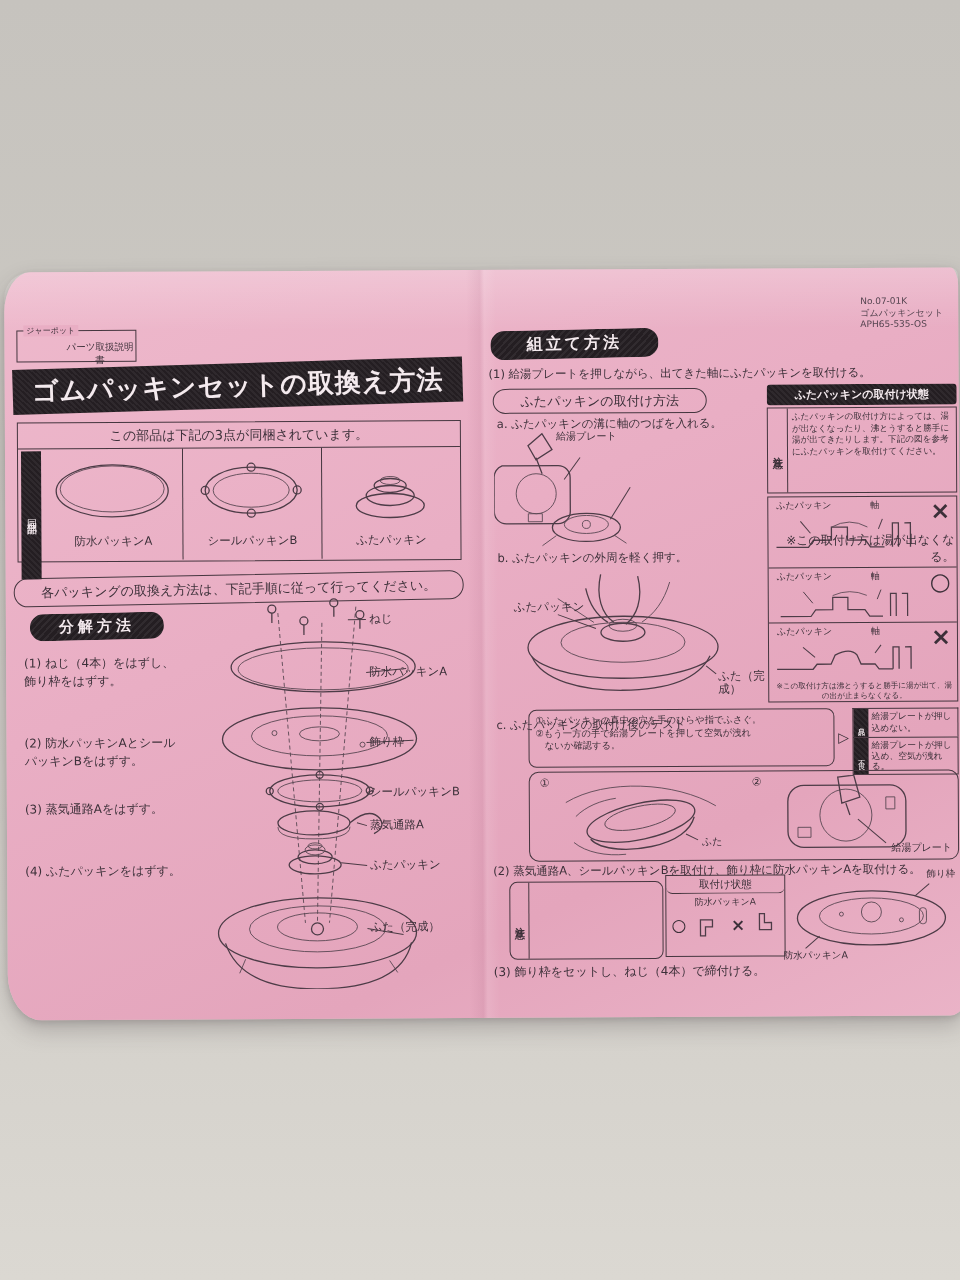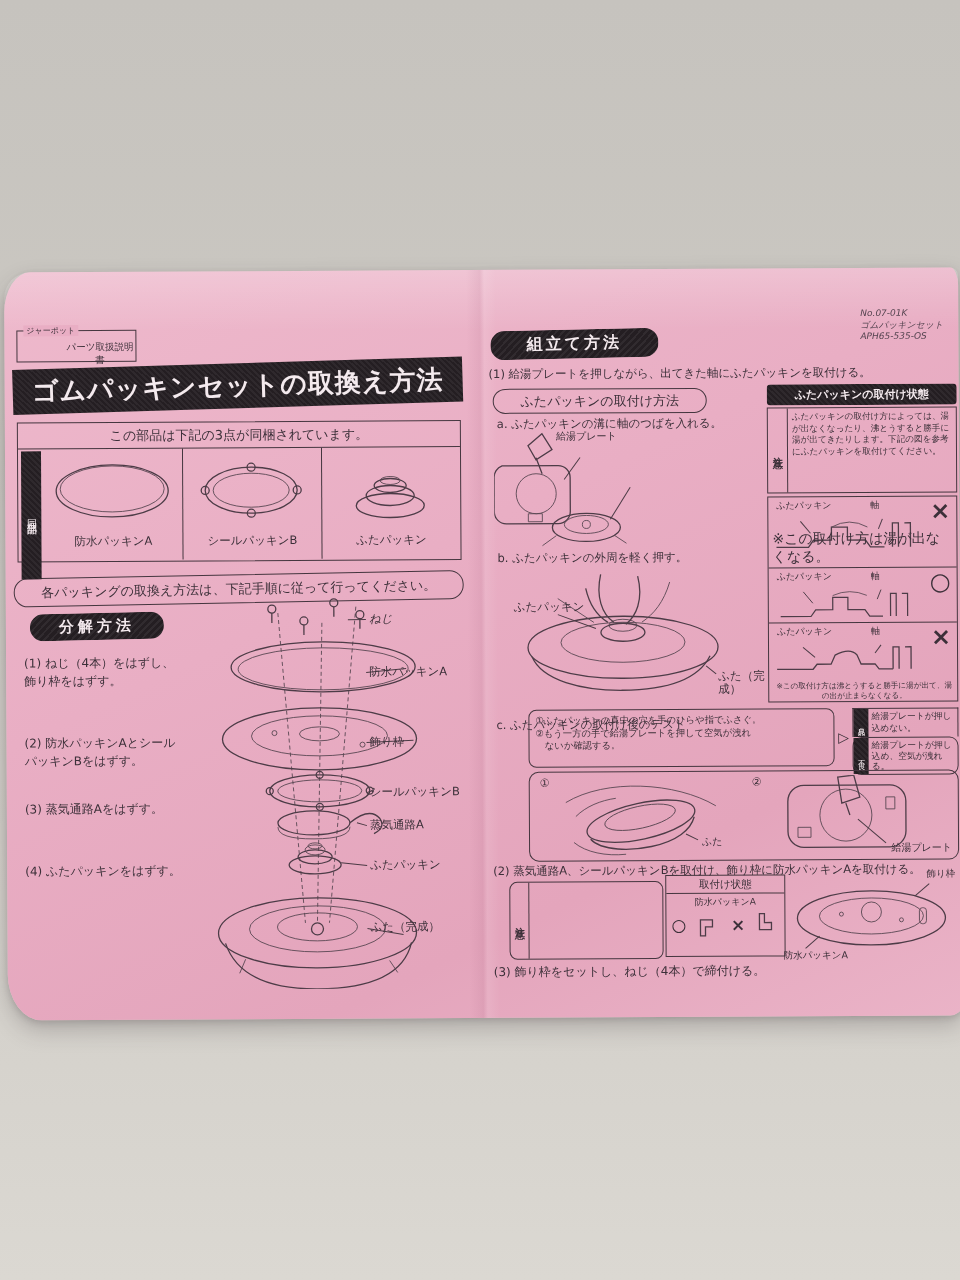--- a/index.html
+++ b/index.html
@@ -139,30 +139,30 @@
         <path class="draw" d="M8,350 C20,386 60,396 100,396 C148,396 186,384 194,350"></path>
         <path class="drawthin" d="M28,366 l-6,14 M172,368 l8,12"></path>
         <line class="leader" x1="132" y1="27" x2="150" y2="27"></line>
         <line class="leader" x1="190" y1="76" x2="150" y2="80"></line>
         <line class="leader" x1="197" y1="148" x2="150" y2="150"></line>
         <line class="leader" x1="156" y1="198" x2="150" y2="200"></line>
         <line class="leader" x1="140" y1="230" x2="150" y2="233"></line>
         <line class="leader" x1="124" y1="270" x2="150" y2="273"></line>
         <line class="leader" x1="186" y1="342" x2="150" y2="336"></line>
       </svg>
-      <span class="abs lbl" style="left:153px;top:20px;font-style:italic;">ねじ</span>
+      <span class="abs lbl" style="left:153px;top:20px;">ねじ</span>
       <span class="abs lbl" style="left:153px;top:73px;">防水パッキンA</span>
       <span class="abs lbl" style="left:153px;top:143px;">飾り枠</span>
       <span class="abs lbl" style="left:153px;top:193px;">シールパッキンB</span>
       <span class="abs lbl" style="left:153px;top:226px;">蒸気通路A</span>
       <span class="abs lbl" style="left:153px;top:266px;">ふたパッキン</span>
       <span class="abs lbl" style="left:153px;top:328px;">ふた（完成）</span>
     </div>
 
-    <div class="abs small" style="left:856px;top:40px;width:100px;color:#554450;font-style:italic;">
+    <div class="abs small" style="left:856px;top:28px;width:100px;color:#554450;">
       <div>No.07-01K</div>
       <div>ゴムパッキンセット</div>
       <div>APH65-535-OS</div>
     </div>
 
     <div class="abs badge" style="left:486px;top:60px;width:168px;height:29px;font-size:16px;letter-spacing:3px;transform:rotate(-1deg);">組立て方法</div>
 
     <div class="abs" style="left:484px;top:97px;width:470px;font-size:11.5px;">(1) 給湯プレートを押しながら、出てきた軸にふたパッキンを取付ける。</div>
 
     <div class="abs rbox" style="left:488px;top:119px;width:212px;height:23px;display:flex;align-items:center;justify-content:center;font-size:13px;">ふたパッキンの取付け方法</div>
@@ -197,21 +197,21 @@
           <span class="abs" style="left:8px;top:2px;font-size:9px;">ふたパッキン</span>
           <span class="abs" style="left:102px;top:2px;font-size:9px;">軸</span>
           <span class="abs mark" style="right:6px;top:2px;">×</span>
           <svg class="abs" style="left:6px;top:16px;" width="150" height="38" viewBox="0 0 150 38">
             <path class="draw" d="M2,34 h32 l5,-7 h18 v-13 h16 v13 h18 l5,7 h14"></path>
             <path class="drawthin" d="M57,14 q18,-10 36,0"></path>
             <path class="draw" d="M118,34 v-24 h6 v24 M130,10 h6 v24"></path>
             <line class="leader" x1="36" y1="20" x2="26" y2="8"></line>
               <line class="leader" x1="104" y1="16" x2="108" y2="6"></line>
           </svg>
-          <div class="abs" style="left:4px;bottom:1px;width:182px;font-size:14px;text-align:left;">※この取付け方は湯が出なくなる。</div>
+          <div class="abs" style="left:4px;bottom:1px;width:182px;font-size:12px;text-align:right;">※この取付け方は湯が出なくなる。</div>
         </div>
 
         <div style="position:relative;height:54px;border-top:1.2px solid #45363f;">
           <span class="abs" style="left:8px;top:2px;font-size:9px;">ふたパッキン</span>
           <span class="abs" style="left:102px;top:2px;font-size:9px;">軸</span>
           <span class="abs mark" style="right:6px;top:2px;">○</span>
           <svg class="abs" style="left:6px;top:16px;" width="150" height="36" viewBox="0 0 150 38">
             <path class="draw" d="M2,34 h32 l5,-7 h18 v-13 h16 v13 h18 l5,7 h14"></path>
             <path class="drawthin" d="M57,12 q18,-8 36,0"></path>
             <path class="draw" d="M118,34 v-24 h6 v24 M130,10 h6 v24"></path>
@@ -257,21 +257,21 @@
     <div class="abs" style="left:522px;top:440px;width:430px;height:58px;display:flex;align-items:stretch;">
       <div class="rbox pre" style="width:292px;font-size:9.3px;line-height:1.35;padding:4px 6px;border-radius:8px;">①ふたパッキンの真中の穴を手のひらや指でふさぐ。
 ②もう一方の手で給湯プレートを押して空気が洩れ
 　ないか確認する。</div>
       <div style="width:18px;display:flex;align-items:center;justify-content:center;font-size:14px;">▷</div>
       <div style="flex:1;display:flex;flex-direction:column;">
         <div class="box" style="flex:1;display:flex;border-bottom:none;">
           <div class="blackbar vtext" style="width:15px;font-size:7.5px;">良品</div>
           <div style="flex:1;font-size:8.8px;padding:2px 3px;display:flex;align-items:center;">給湯プレートが押し込めない。</div>
         </div>
-        <div class="box" style="flex:1;display:flex;border-radius:9px;">
+        <div class="box" style="flex:1;display:flex;">
           <div class="blackbar vtext" style="width:15px;font-size:7.5px;">不良</div>
           <div style="flex:1;font-size:8.8px;padding:2px 3px;display:flex;align-items:center;line-height:1.2;">給湯プレートが押し込め、空気が洩れる。</div>
         </div>
       </div>
     </div>
 
     <div class="abs rbox" style="left:522px;top:502px;width:428px;height:88px;border-radius:10px;">
       <span class="abs" style="left:10px;top:4px;font-size:11px;">①</span>
       <svg class="abs" style="left:26px;top:4px;" width="170" height="80" viewBox="0 0 170 80">
         <g transform="rotate(-12 85 45)">
@@ -296,21 +296,21 @@
       <span class="abs lbl" style="right:6px;bottom:6px;font-size:10px;">給湯プレート</span>
     </div>
 
     <div class="abs" style="left:486px;top:594px;width:466px;font-size:11.5px;">(2) 蒸気通路A、シールパッキンBを取付け、飾り枠に防水パッキンAを取付ける。</div>
 
     <div class="abs rbox" style="left:502px;top:612px;width:152px;height:76px;display:flex;border-radius:8px;">
       <div class="vtext" style="width:18px;border-right:1.2px solid #45363f;display:flex;align-items:center;justify-content:center;font-size:10px;font-weight:bold;">注意</div>
     </div>
 
     <div class="abs box" style="left:658px;top:606px;width:118px;height:80px;">
-      <div style="height:17px;border-bottom:1.2px solid #45363f;display:flex;align-items:center;justify-content:center;font-size:10.5px;">取付け状態</div>
+      <div style="height:17px;border-bottom:1.2px solid #45363f;display:flex;align-items:center;justify-content:center;font-size:10.5px;border-radius:6px;">取付け状態</div>
       <div style="font-size:9px;text-align:center;margin-top:2px;">防水パッキンA</div>
       <div style="display:flex;align-items:center;justify-content:space-around;margin-top:3px;">
         <span style="font-size:17px;font-weight:bold;">○</span>
         <svg width="24" height="26" viewBox="0 0 24 26">
           <path class="draw" d="M4,24 v-16 h12 v7 h-7 v9 z"></path>
         </svg>
         <span style="font-size:17px;font-weight:bold;">×</span>
         <svg width="24" height="26" viewBox="0 0 24 26">
           <path class="draw" d="M4,2 v16 h12 v-7 h-7 v-9 z"></path>
         </svg>

